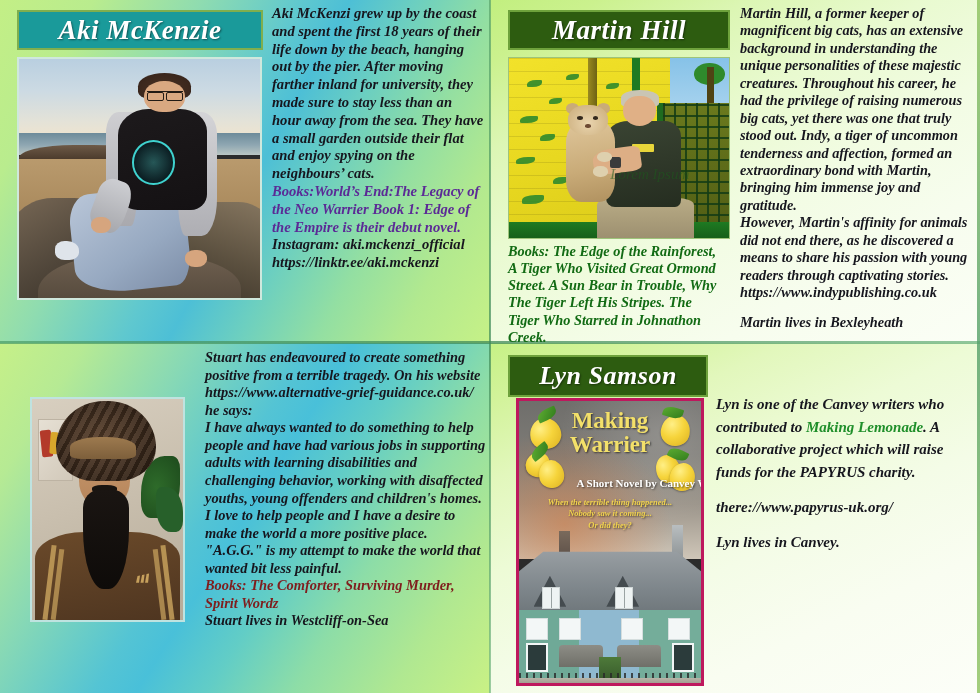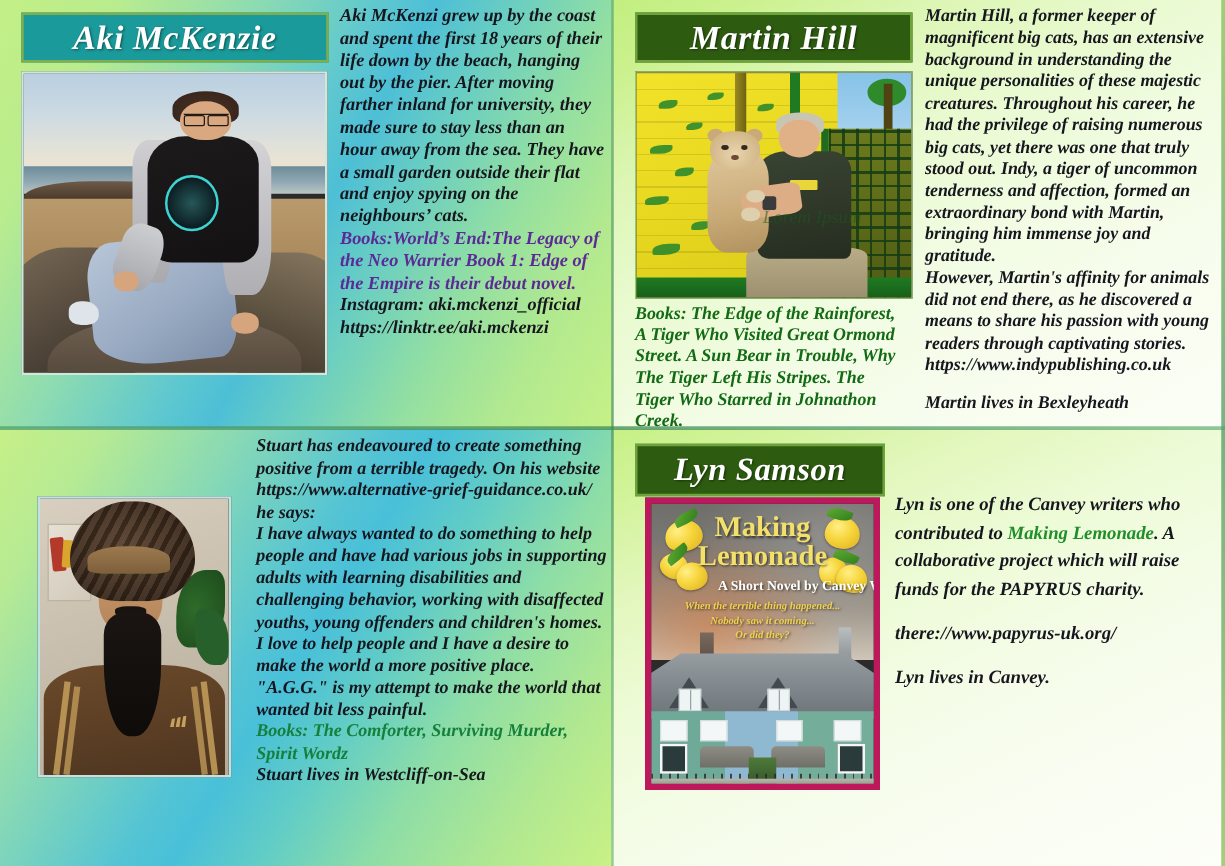--- a/index.html
+++ b/index.html
@@ -136,21 +136,21 @@
   .bio {
     position: absolute;
     box-sizing: border-box;
     font-style: italic;
     font-weight: bold;
     color: #16161e;
     line-height: 1.22;
   }
   .bio p { margin: 0; }
   .bio .books-purple { color: #5b2a96; }
-  .bio .books-teal   { color: #15803d; font-style: italic; }
+  .bio .books-teal   { color: #7f1d1d; font-style: italic; }
   .bio .hl-green     { color: #1f8f2a; }
   .bio .spacer { height: .85em; }
 
   .caption {
     position: absolute;
     box-sizing: border-box;
     font-style: italic;
     font-weight: bold;
     line-height: 1.2;
   }
@@ -706,38 +706,38 @@
     <p> I have always wanted to do something to help people and have had various jobs in supporting adults with learning disabilities and challenging behavior, working with disaffected youths, young offenders and children's homes.</p>
     <p>I love to help people and I have a desire to make the world a more positive place. "A.G.G." is my attempt to make the world that wanted bit less painful.</p>
     <p class="books-teal">Books: The Comforter, Surviving Murder, Spirit Wordz</p>
     <p>Stuart lives in Westcliff-on-Sea</p>
   </div>
 
   <div class="banner banner-green" style="left:508px; top:355px; width:200px; height:42px; font-size:26px;">
     <span>Lyn Samson</span>
   </div>
 
-  <div class="photo" style="left:516px; top:398px; width:188px; height:234px; border:5px solid #be185d;">
+  <div class="photo" style="left:516px; top:398px; width:188px; height:288px; border:3px solid #be185d;">
     <div class="photo-inner">
       <div class="bc-sky"></div>
 
       <div class="lemon" style="left:6%;  top:6%;  width:17%; height:11%; transform:rotate(-12deg);"></div>
       <div class="lemon-leaf" style="left:10%; top:3%; width:11%; height:4%; transform:rotate(-24deg);"></div>
       <div class="lemon" style="left:4%;  top:18%; width:13%; height:9%;  transform:rotate(24deg);"></div>
       <div class="lemon" style="left:11%; top:21%; width:14%; height:10%; transform:rotate(-8deg);"></div>
       <div class="lemon-leaf" style="left:6%;  top:16%; width:11%; height:4%; transform:rotate(-38deg);"></div>
       <div class="lemon" style="right:6%; top:5%;  width:16%; height:11%; transform:rotate(10deg);"></div>
       <div class="lemon-leaf" style="right:10%; top:2%; width:11%; height:4%; transform:rotate(18deg);"></div>
       <div class="lemon" style="right:12%; top:19%; width:13%; height:10%; transform:rotate(-18deg);"></div>
       <div class="lemon" style="right:3%;  top:22%; width:14%; height:10%; transform:rotate(14deg);"></div>
       <div class="lemon-leaf" style="right:7%; top:17%; width:11%; height:4%; transform:rotate(26deg);"></div>
 
       <div class="bc-title" style="font-size:23px;">
         <div>Making</div>
-        <div>Lemonade</div>
+        <div>Warrier</div>
       </div>
       <div class="bc-sub" style="font-size:11px;">A Short Novel by Canvey Writers</div>
       <div class="bc-tag" style="font-size:8.5px;">
         <div>When the terrible thing happened...</div>
         <div>Nobody saw it coming...</div>
         <div>Or did they?</div>
       </div>
 
       <div class="bc-chimney1"></div>
       <div class="bc-chimney2"></div>

